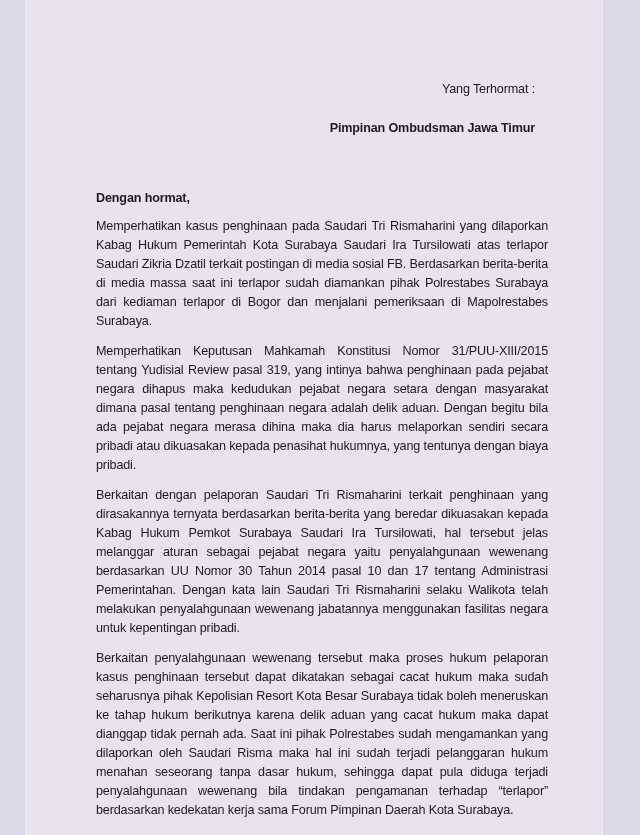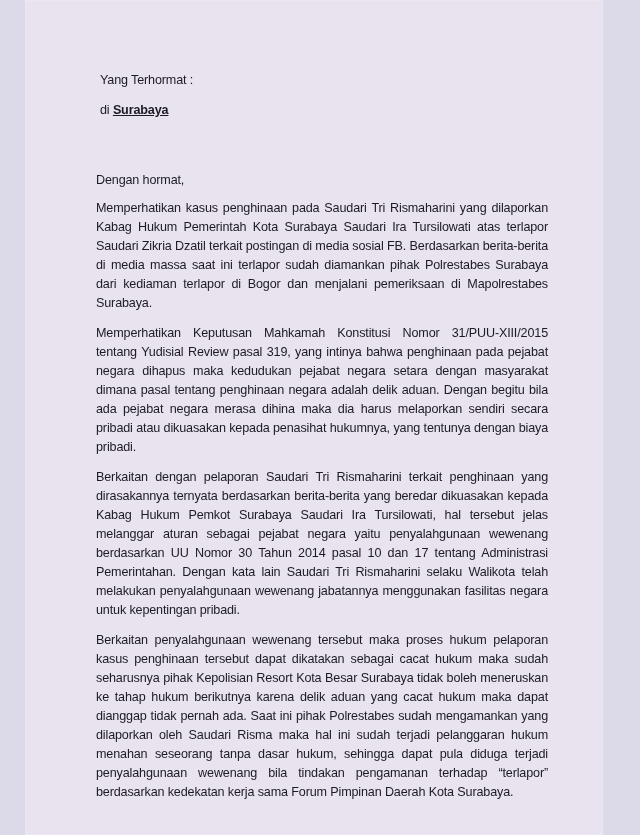--- a/index.html
+++ b/index.html
@@ -28,47 +28,49 @@
       position: absolute;
       left: 71px;
       top: 68px;
       width: 452px;
       font-size: 12.6px;
       letter-spacing: -0.15px;
     }
     .addr-line {
       height: 26px;
       line-height: 16px;
-      margin: 4px;
+      margin: 13px;
+      text-align: right;
     }
     .addr-line.bold {
       font-weight: bold;
     }
     .underline {
       font-weight: bold;
       text-decoration: underline;
     }
     .greeting {
       margin-top: 44px;
       margin-bottom: 11px;
       line-height: 16px;
+      font-weight: bold;
     }
     .para {
       margin: 0 0 11px 0;
       line-height: 19px;
       text-align: justify;
     }
   </style>
 </head>
 <body>
 
 <div class="page">
   <div class="content">
     <p class="addr-line">Yang Terhormat :</p>
-    <p class="addr-line"><span>di</span> <span class="underline">Surabaya</span></p>
+    <p class="addr-line bold">Pimpinan Ombudsman Jawa Timur</p>
 
     <p class="greeting">Dengan hormat,</p>
 
     <p class="para">Memperhatikan kasus penghinaan pada Saudari Tri Rismaharini yang dilaporkan Kabag Hukum Pemerintah Kota Surabaya Saudari Ira Tursilowati atas terlapor Saudari Zikria Dzatil terkait postingan di media sosial FB. Berdasarkan berita-berita di media massa saat ini terlapor sudah diamankan pihak Polrestabes Surabaya dari kediaman terlapor di Bogor dan menjalani pemeriksaan di Mapolrestabes Surabaya.</p>
     <p class="para">Memperhatikan Keputusan Mahkamah Konstitusi Nomor 31/PUU-XIII/2015 tentang Yudisial Review pasal 319, yang intinya bahwa penghinaan pada pejabat negara dihapus maka kedudukan pejabat negara setara dengan masyarakat dimana pasal tentang penghinaan negara adalah delik aduan. Dengan begitu bila ada pejabat negara merasa dihina maka dia harus melaporkan sendiri secara pribadi atau dikuasakan kepada penasihat hukumnya, yang tentunya dengan biaya pribadi.</p>
     <p class="para">Berkaitan dengan pelaporan Saudari Tri Rismaharini terkait penghinaan yang dirasakannya ternyata berdasarkan berita-berita yang beredar dikuasakan kepada Kabag Hukum Pemkot Surabaya Saudari Ira Tursilowati, hal tersebut jelas melanggar aturan sebagai pejabat negara yaitu penyalahgunaan wewenang berdasarkan UU Nomor 30 Tahun 2014 pasal 10 dan 17 tentang Administrasi Pemerintahan. Dengan kata lain Saudari Tri Rismaharini selaku Walikota telah melakukan penyalahgunaan wewenang jabatannya menggunakan fasilitas negara untuk kepentingan pribadi.</p>
     <p class="para">Berkaitan penyalahgunaan wewenang tersebut maka proses hukum pelaporan kasus penghinaan tersebut dapat dikatakan sebagai cacat hukum maka sudah seharusnya pihak Kepolisian Resort Kota Besar Surabaya tidak boleh meneruskan ke tahap hukum berikutnya karena delik aduan yang cacat hukum maka dapat dianggap tidak pernah ada. Saat ini pihak Polrestabes sudah mengamankan yang dilaporkan oleh Saudari Risma maka hal ini sudah terjadi pelanggaran hukum menahan seseorang tanpa dasar hukum, sehingga dapat pula diduga terjadi penyalahgunaan wewenang bila tindakan pengamanan terhadap “terlapor” berdasarkan kedekatan kerja sama Forum Pimpinan Daerah Kota Surabaya.</p>
 
   </div>
 </div>

